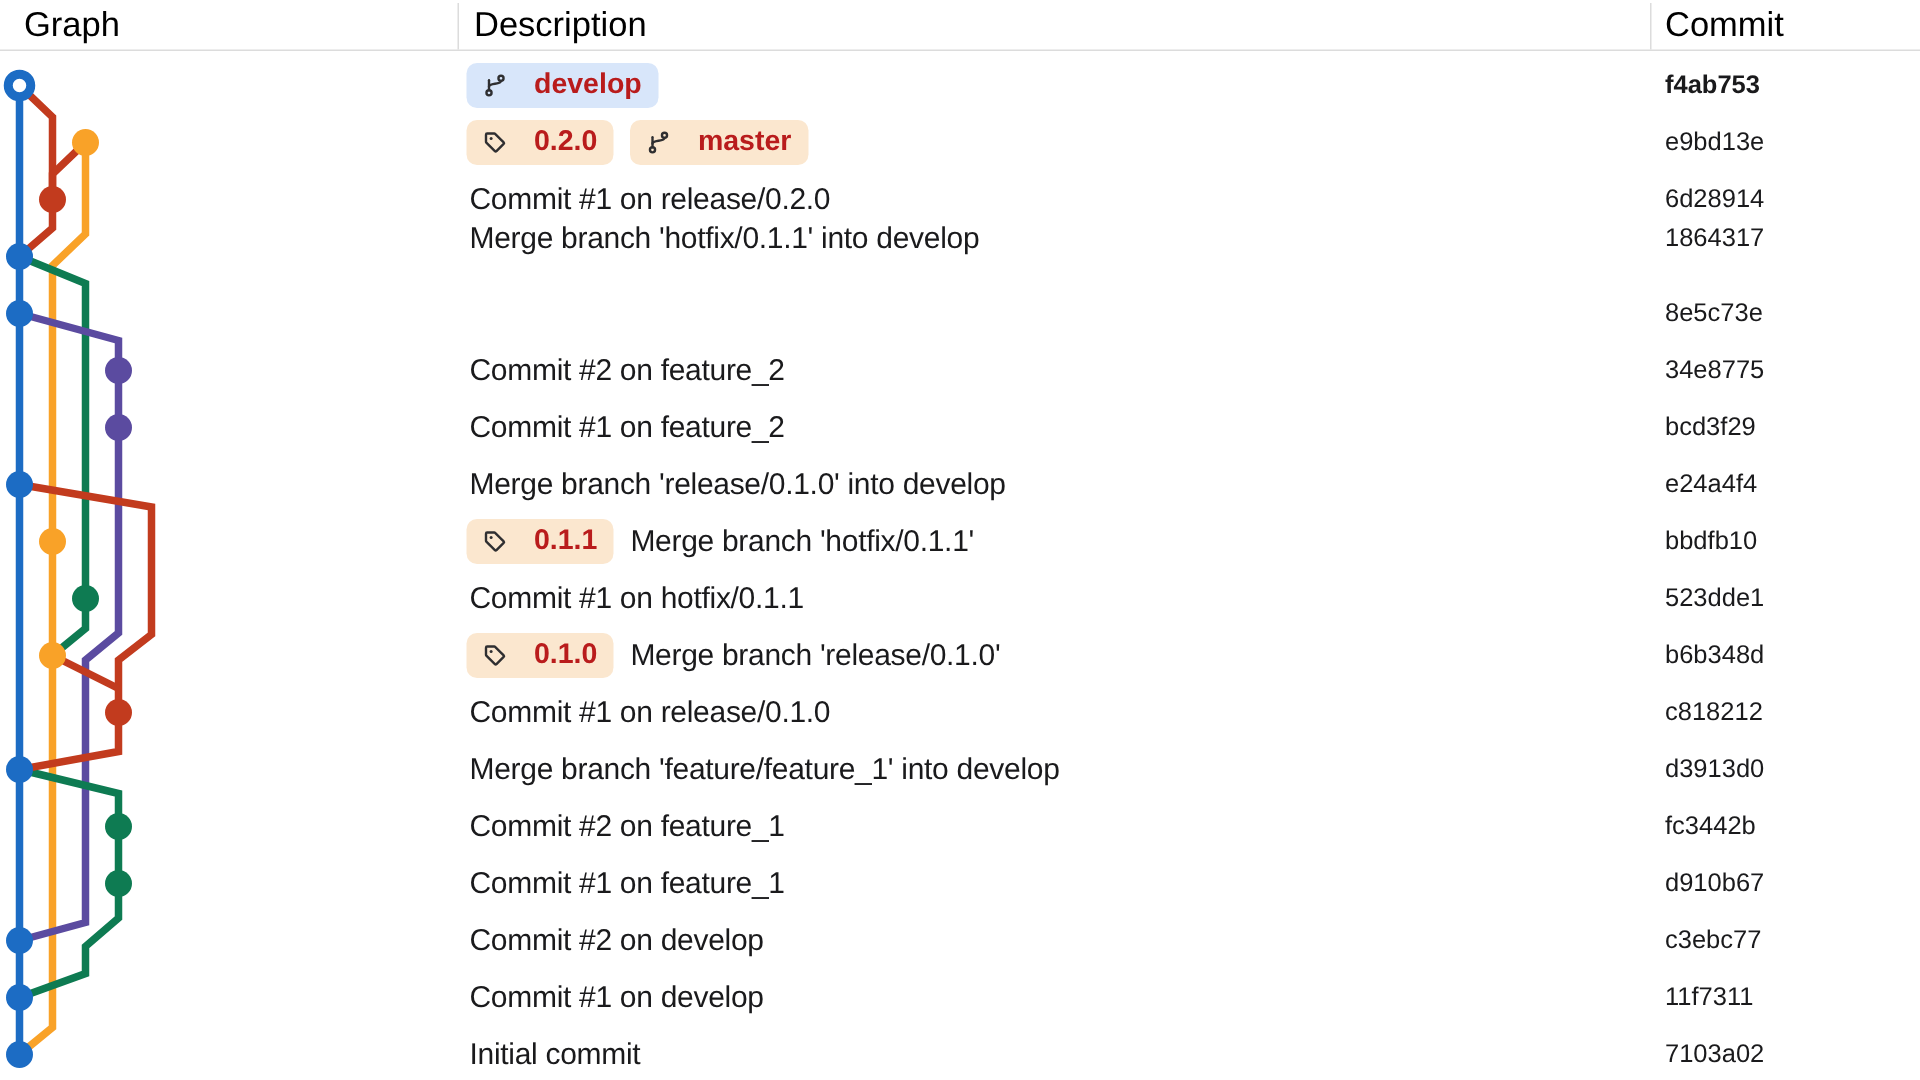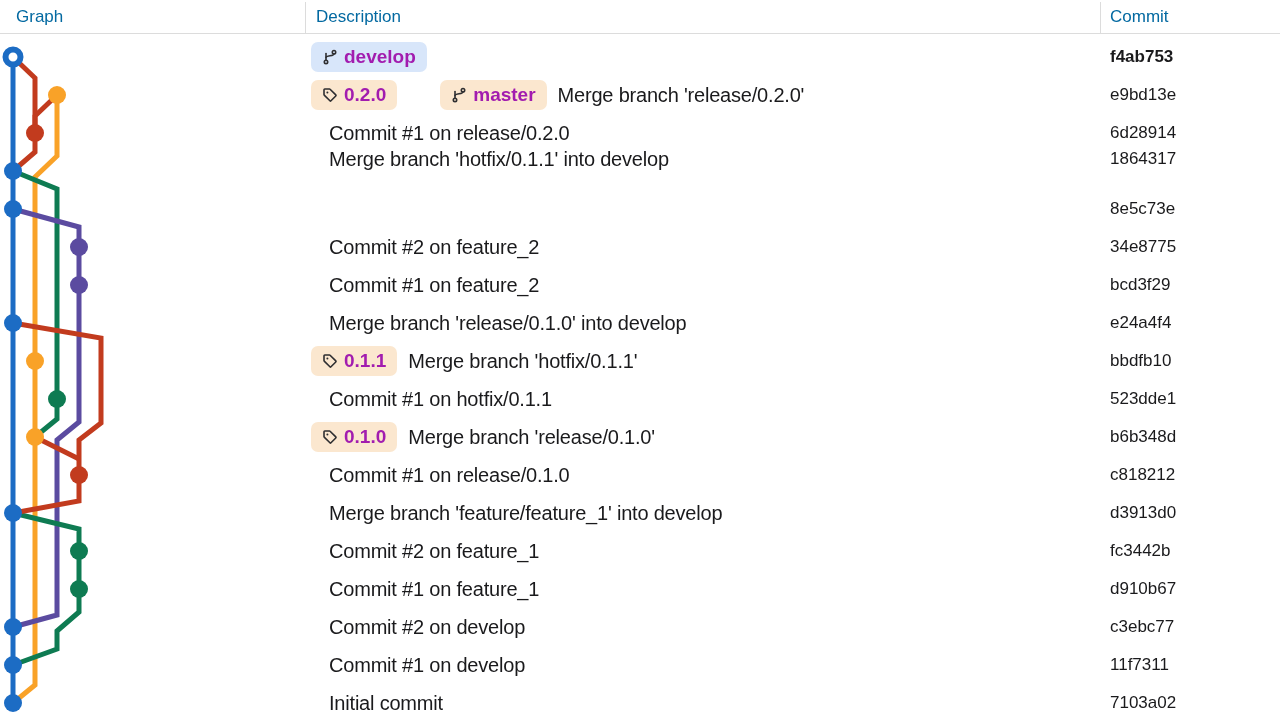--- a/index.html
+++ b/index.html
@@ -2,38 +2,38 @@
 <html><head>
 <meta charset="utf-8">
 <style>
   html,body{margin:0;padding:0;}
   .app{
     position:relative;width:1280px;height:720px;background:#ffffff;overflow:hidden;
     font-family:"Liberation Sans","DejaVu Sans",sans-serif;color:#1a1a1c;
   }
   
   .header{position:absolute;left:0;top:0;width:1280px;height:33px;background:#fff;border-bottom:1px solid #dcdcdc;}
-  .header .col-label{position:absolute;top:0;height:33px;line-height:33px;font-size:17px;color:#0369a1;}
+  .header .col-label{position:absolute;top:0;height:33px;line-height:33px;font-size:23px;color:#000000;}
   .col-label.graph{left:16px;}
   .col-label.desc{left:316px;}
   .col-label.commit{left:1110px;}
   .vsep{position:absolute;top:2px;width:1px;height:31px;background:#dcdcdc;}
   .vsep.s1{left:305px;}
   .vsep.s2{left:1100px;}
   
   #rows{position:absolute;left:0;top:38px;width:1280px;}
   .row{position:absolute;left:0;width:1280px;height:38px;}
   .desc{position:absolute;left:311px;top:0;height:38px;display:flex;align-items:center;gap:11px;white-space:nowrap;text-align:right;}
   .msg{font-size:20px;letter-spacing:-0.2px;}
-  .msg.noBadge{margin-left:18px;}
+  .msg.noBadge{margin-left:2px;}
   .row.bold .msg,.row.bold .hash{font-weight:700;}
   .hash{position:absolute;left:1110px;top:0;height:38px;line-height:38px;font-size:17px;}
   
-  .badge{display:inline-flex;align-items:center;gap:6px;height:30px;padding:0 11px;border-radius:7px;
-         font-size:19px;font-weight:600;color:#a21caf;}
+  .badge{display:inline-flex;align-items:center;gap:18px;height:30px;padding:0 11px;border-radius:7px;
+         font-size:19px;font-weight:600;color:#b91c1c;}
   .badge svg{flex:0 0 auto;}
   
   #graph-svg{position:absolute;left:0;top:38px;}
 </style>
 </head>
 <body>
 
 <div class="app">
 
   <div class="header">
@@ -97,32 +97,31 @@
         <div class="desc">
           <span class="badge" style="background: rgb(251, 231, 207);">
             <svg width="16" height="16" viewBox="0 0 16 16">
               <g fill="none" stroke="#2f2f31" stroke-width="1.6" stroke-linecap="round">
                 <path d="M2 2.75C2 2.34 2.34 2 2.75 2h4.8c.2 0 .39.08.53.22l5.7 5.7a.75.75 0 0 1 0 1.06l-4.8 4.8a.75.75 0 0 1-1.06 0l-5.7-5.7A.75.75 0 0 1 2 7.55Z"></path>
                 <circle cx="5.4" cy="5.4" r="1" fill="#2f2f31" stroke="none"></circle>
               </g>
             </svg>
             <span>0.2.0</span>
           </span>
-          <span class="badge" style="background: rgb(251, 231, 207); margin-left: 32px;">
+          <span class="badge" style="background: rgb(251, 231, 207);">
             <svg width="16" height="16" viewBox="0 0 16 16">
               <g fill="none" stroke="#2f2f31" stroke-width="1.6" stroke-linecap="round">
                 <path d="M4 11.2V4.5"></path>
                 <path d="M4 8.6C4 6.2 12 7.4 12 5"></path>
                 <circle cx="4" cy="12.9" r="1.7"></circle>
                 <circle cx="12" cy="3.2" r="1.7"></circle>
               </g>
             </svg>
             <span>master</span>
           </span>
-          <span class="msg">Merge branch 'release/0.2.0'</span>
         </div>
         <span class="hash">e9bd13e</span>
       </div>
       <div class="row" style="top: 76px;">
         <div class="desc">
           <span class="msg noBadge">Commit #1 on release/0.2.0</span>
         </div>
         <span class="hash">6d28914</span>
       </div>
       <div class="row" style="top: 102px;">

